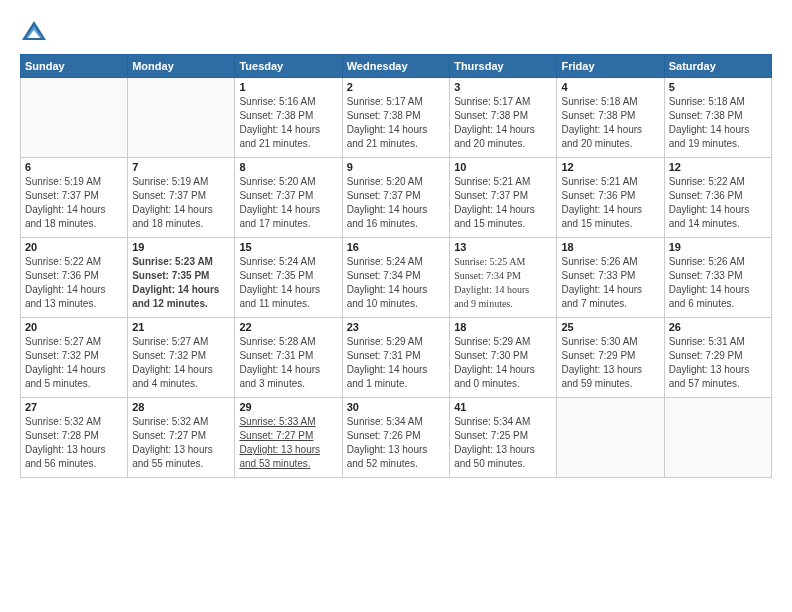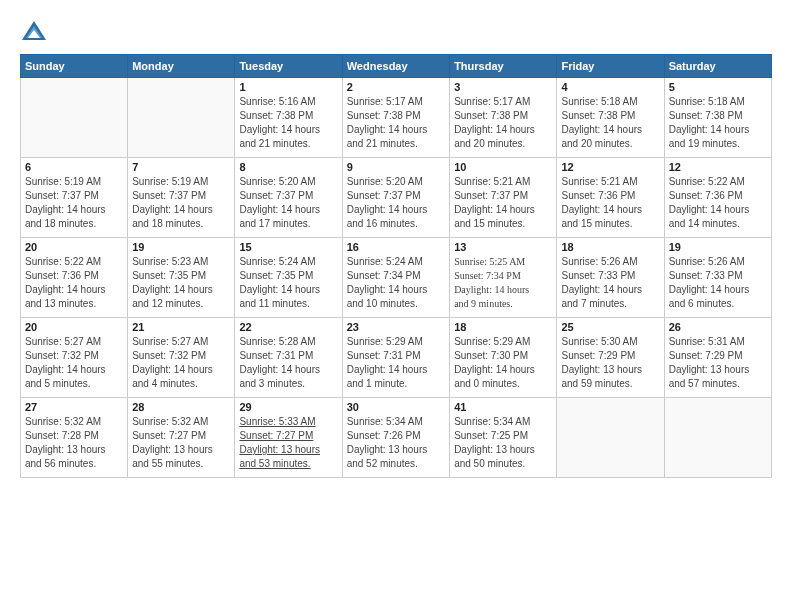--- a/index.html
+++ b/index.html
@@ -226,21 +226,21 @@
         <tr>
           <td>
             <span class="day-number">20</span>
             <div class="day-info" style="white-space: pre-line;">Sunrise: 5:22 AM
 Sunset: 7:36 PM
 Daylight: 14 hours
 and 13 minutes.</div>
           </td>
           <td>
             <span class="day-number">19</span>
-            <div class="day-info" style="white-space: pre-line;">Sunrise: 5:23 AM
+            <div class="day-info" style="white-space: pre-line; font-weight: bold;">Sunrise: 5:23 AM
 Sunset: 7:35 PM
 Daylight: 14 hours
 and 12 minutes.</div>
           </td>
           <td>
             <span class="day-number">15</span>
             <div class="day-info" style="white-space: pre-line;">Sunrise: 5:24 AM
 Sunset: 7:35 PM
 Daylight: 14 hours
 and 11 minutes.</div>

